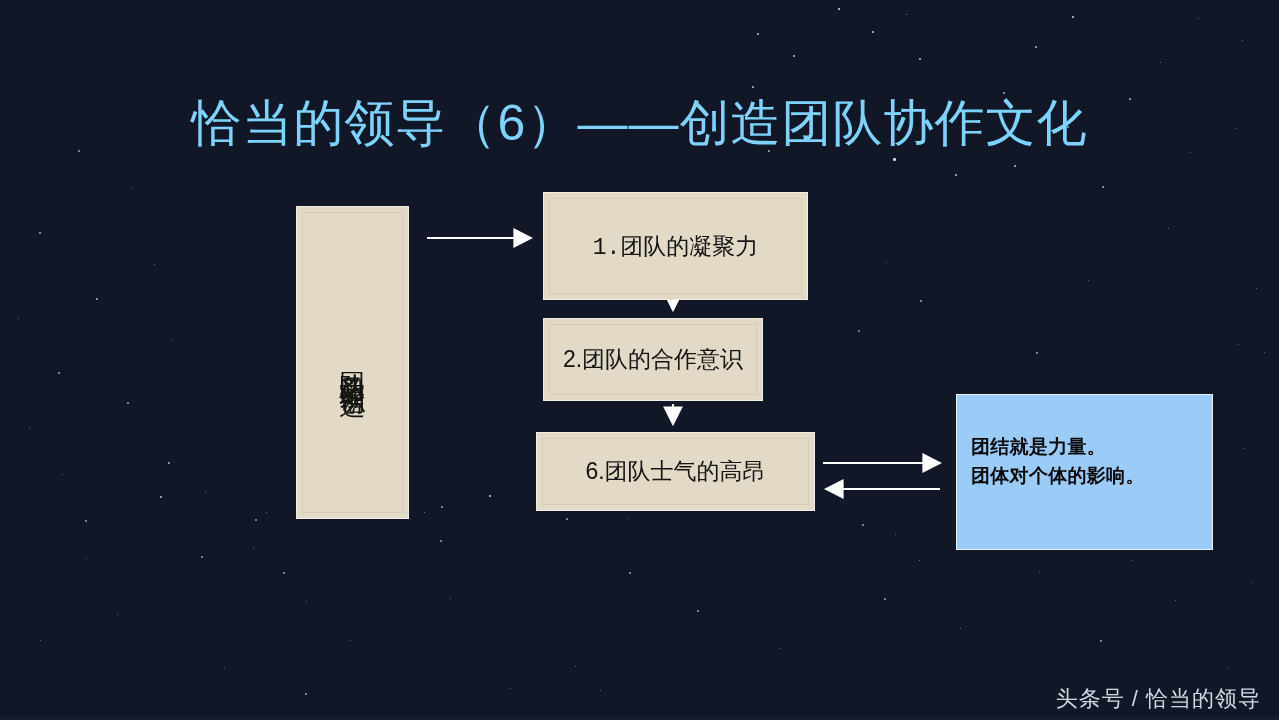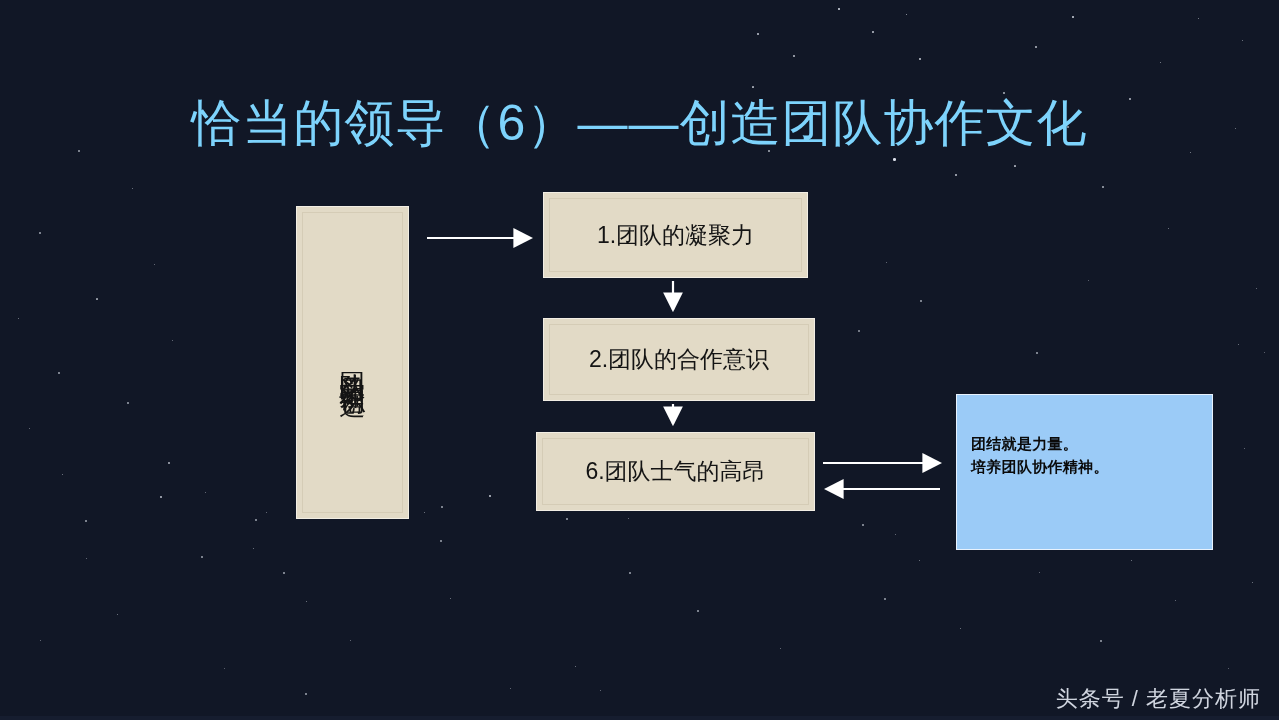--- a/index.html
+++ b/index.html
@@ -79,27 +79,28 @@
     text-orientation: upright;
     font-size: 26px;
     line-height: 1.32;
     letter-spacing: 3px;
   }
 
   #box-step-1 {
     left: 543px;
     top: 192px;
     width: 265px;
-    height: 86px;
+    height: 108px;
     font-size: 23px;
+    font-family: Liberation Mono, monospace;
   }
   #box-step-2 {
     left: 543px;
     top: 318px;
-    width: 272px;
+    width: 220px;
     height: 83px;
     font-size: 23px;
   }
   #box-step-3 {
     left: 536px;
     top: 432px;
     width: 279px;
     height: 79px;
     font-size: 23px;
   }
@@ -108,21 +109,21 @@
   #box-conclusion {
     position: absolute;
     left: 956px;
     top: 394px;
     width: 257px;
     height: 156px;
     background: #9bcbf7;
     border: 1px solid #e8f2fd;
     box-sizing: border-box;
     color: #0a0a0a;
-    font-size: 15px;
+    font-size: 19px;
     font-weight: bold;
     line-height: 1.5;
     padding: 38px 0 0 14px;
     letter-spacing: 0.3px;
   }
 
   
   #arrows {
     position: absolute;
     left: 0; top: 0;
@@ -295,19 +296,19 @@
     <span>2.团队的合作意识</span>
   </div>
 
   <div class="tan-box" id="box-step-3">
     <span class="inner-rule"></span>
     <span>6.团队士气的高昂</span>
   </div>
 
   <div id="box-conclusion">
     <div>团结就是力量。</div>
-    <div>培养团队协作精神。</div>
-  </div>
-
-  <div id="footer-watermark">头条号 / 老夏分析师</div>
+    <div>团体对个体的影响。</div>
+  </div>
+
+  <div id="footer-watermark">头条号 / 恰当的领导</div>
   <div id="bottom-edge"></div>
 
 </div>
 
 </body></html>

